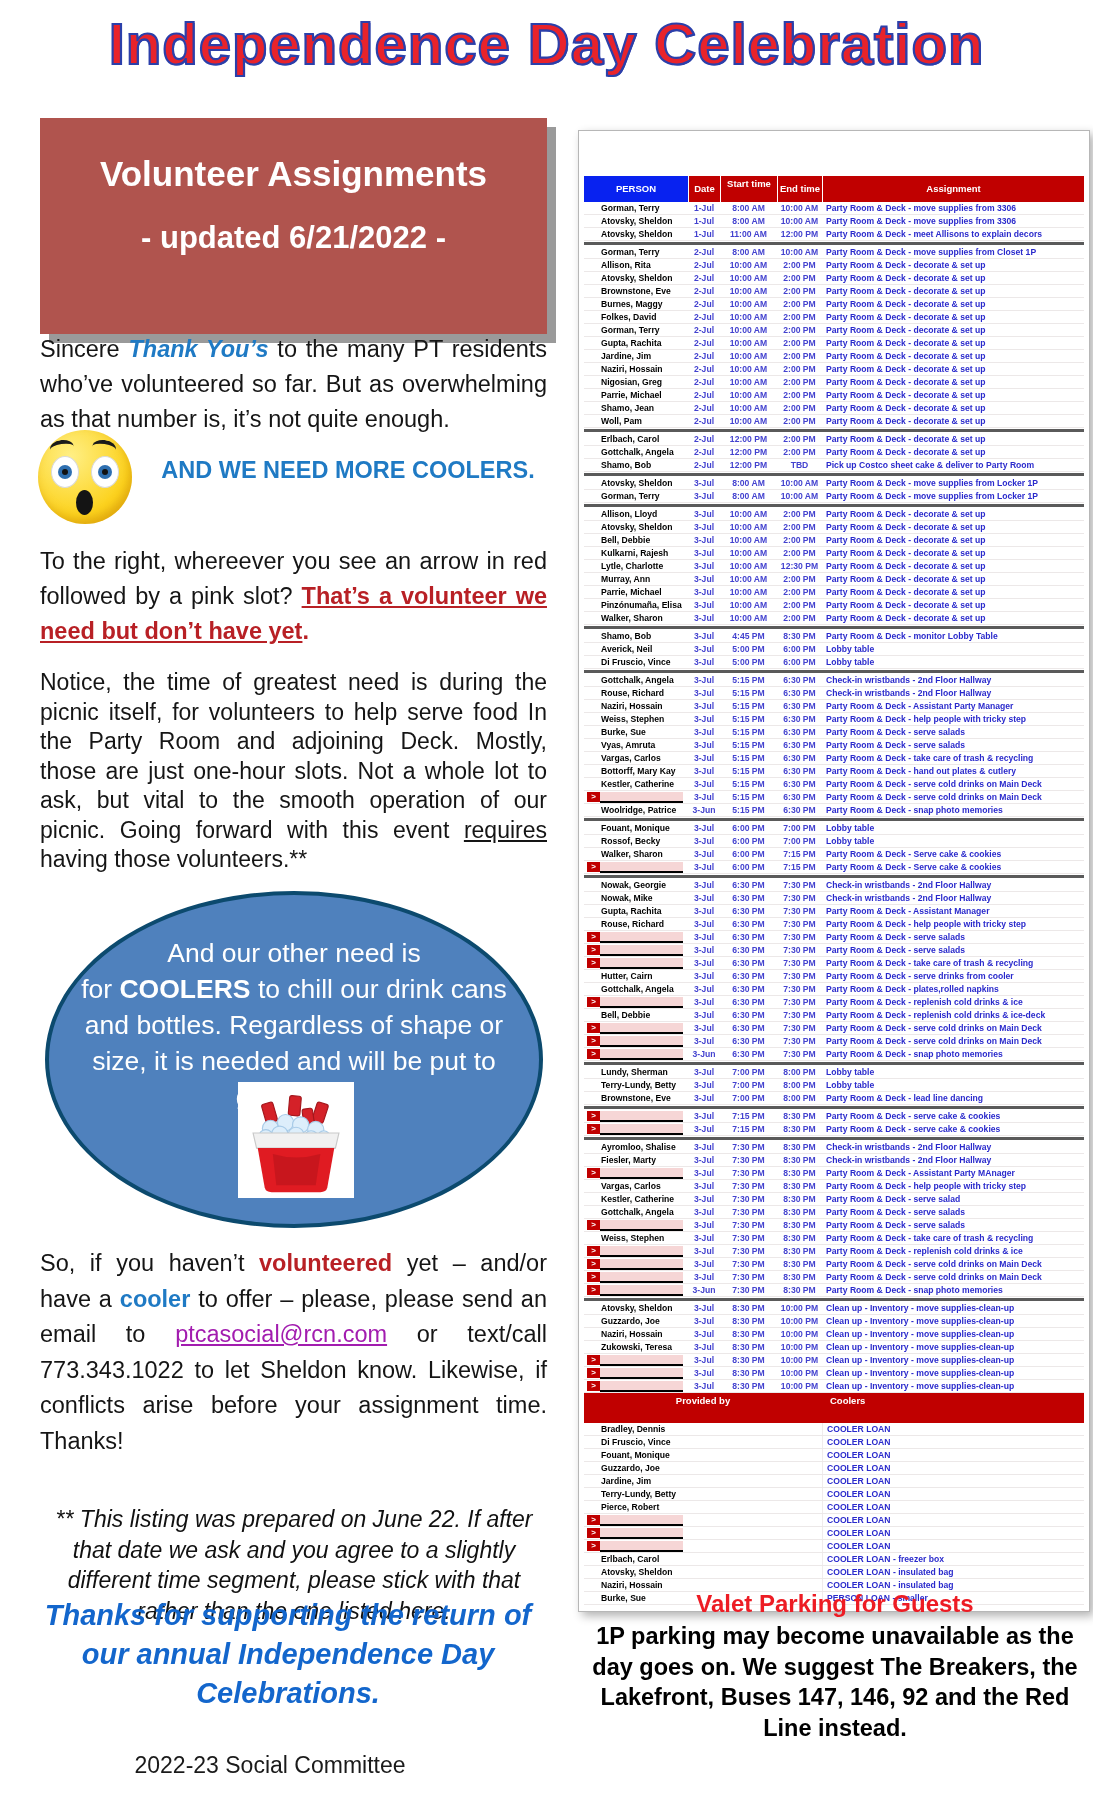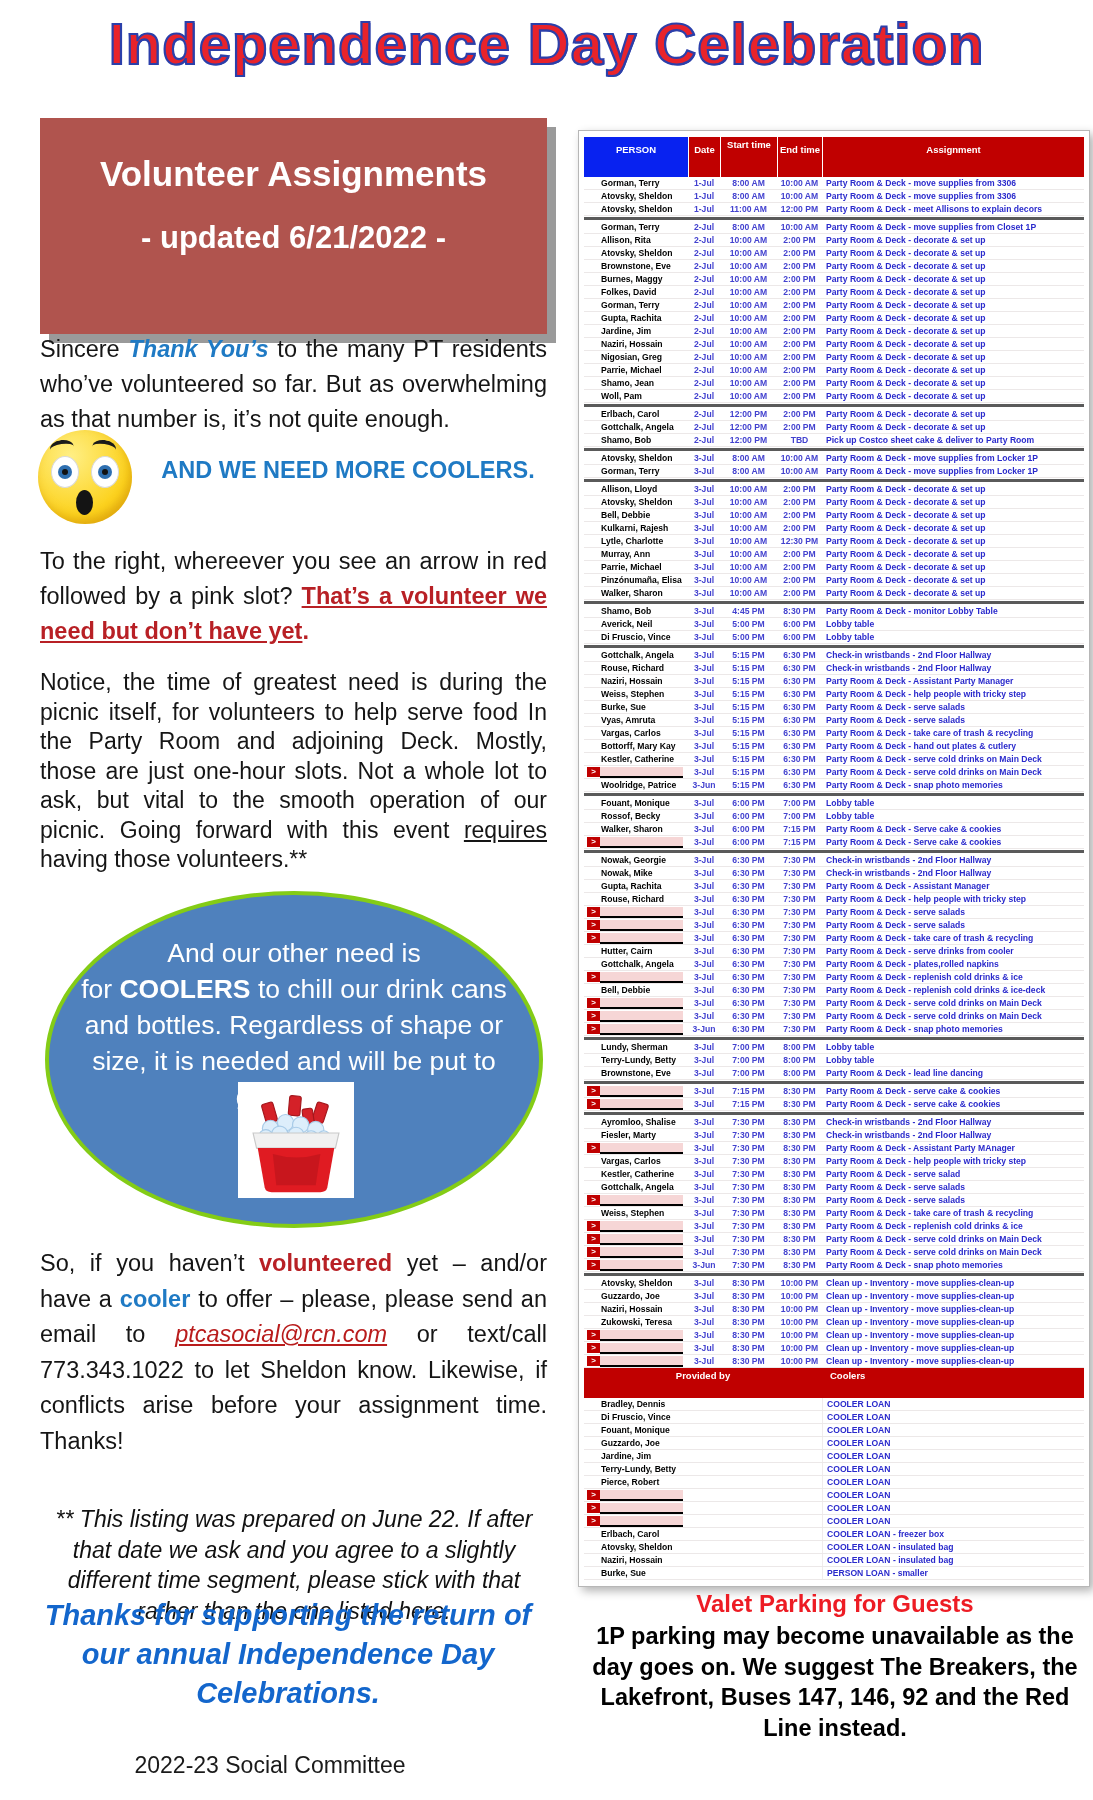--- a/index.html
+++ b/index.html
@@ -20,53 +20,53 @@
   .p{position:absolute;left:40px;width:507px;color:#151515;font-size:23.5px;line-height:35px;text-align:justify;}
   .p-intro{top:332px;}
   .em-blue{color:#1f7ac4;font-weight:bold;font-style:italic;}
   .p-arrow{top:544px;}
   .red-u{color:#b82025;text-decoration:underline;font-weight:bold;}
   .p-notice{top:668px;font-size:23px;line-height:29.5px;}
   .p-notice .u{text-decoration:underline;}
   .p-contact{top:1246px;line-height:35.5px;}
   .bold-red{color:#b82025;font-weight:bold;}
   .bold-blue{color:#1f7ac4;font-weight:bold;}
-  .email{color:#b91c1c;text-decoration:underline;cursor:pointer;font-style:italic;}
+  .email{color:#a21caf;text-decoration:underline;cursor:pointer;}
 
   .emoji{position:absolute;left:38px;top:430px;width:94px;height:94px;border-radius:50%;
     background:radial-gradient(circle at 35% 28%,#ffef85,#fcd21d 65%,#e9b10a);box-shadow:inset -3px -5px 8px rgba(190,120,0,.35);}
   .emoji .eye{position:absolute;width:26px;height:30px;background:#fff;border-radius:50%;top:26px;border:1px solid #d9d9d9;}
   .emoji .eye.le{left:13px;} .emoji .eye.re{left:53px;}
   .emoji .iris{position:absolute;width:14px;height:14px;border-radius:50%;background:#2e6fb0;left:6px;top:8px;}
   .emoji .pupil{position:absolute;width:6px;height:6px;border-radius:50%;background:#111;left:4px;top:4px;}
   .emoji .brow{position:absolute;width:24px;height:12px;border-top:4px solid #1a1a1a;border-radius:50%;top:10px;}
   .emoji .brow.lb{left:12px;transform:rotate(-8deg);} .emoji .brow.rb{left:54px;transform:rotate(8deg);}
   .emoji .mouth{position:absolute;width:17px;height:25px;background:#141414;border-radius:50%;left:38px;top:60px;}
 
   .need{position:absolute;left:148px;top:452px;width:400px;text-align:center;font-weight:bold;font-size:23.5px;line-height:37px;}
   .need .n1{color:#b82025;} .need .n2{color:#1f7ac4;}
 
   .ellipse{position:absolute;left:45px;top:891px;width:498px;height:337px;background:#4f81bd;
-    border:4px solid #84cc16;border-radius:50%;color:#fff;box-sizing:border-box;text-align:center;}
+    border:4px solid #0c4a6e;border-radius:50%;color:#fff;box-sizing:border-box;text-align:center;}
   .ellipse .etxt{margin:40px auto 0 auto;width:452px;font-size:26.5px;line-height:36px;}
   .ellipse .ebold{font-weight:bold;}
   .cooler-img{position:absolute;left:238px;top:1082px;width:116px;height:116px;background:#fff;}
 
   .footnote{position:absolute;left:55px;top:1504px;width:478px;text-align:center;font-style:italic;font-size:23px;line-height:30.5px;color:#111;}
   .thanks{position:absolute;left:42px;top:1596px;width:492px;text-align:center;color:#1366cc;font-weight:bold;font-style:italic;font-size:29px;line-height:39px;}
   .committee{position:absolute;left:60px;top:1752px;width:420px;text-align:center;font-size:23px;color:#1a1a1a;}
 
   .valet{position:absolute;left:580px;top:1590px;width:510px;text-align:center;}
   .valet .vt{color:#ed1c24;font-weight:bold;font-size:24px;margin-bottom:3px;}
   .valet .vb{color:#000;font-weight:bold;font-size:23.5px;line-height:30.5px;}
 
   
   .table-wrap{position:absolute;left:578px;top:130px;width:512px;background:#fff;
     border:1px solid #b7b7b7;box-shadow:4px 4px 9px rgba(0,0,0,.3);padding:6px 5px;box-sizing:border-box;}
-  .thead{display:flex;font-weight:bold;color:#fff;text-align:center;font-size:9.5px;height:40px;}
+  .thead{display:flex;font-weight:bold;color:#fff;text-align:center;font-size:9.5px;height:26px;margin-top:39px;}
   .thead>div{border-left:1px solid #fff;box-sizing:border-box;background:#c00000;}
   .h-person{width:104px;background:#0822f0 !important;line-height:26px;border-left:none !important;}
   .h-date{width:32px;line-height:26px;}
   .h-start{width:57px;line-height:11px;padding-top:2px;}
   .h-end{width:45px;line-height:26px;}
   .h-a{flex:1;line-height:26px;}
 
   .trow{display:flex;height:12px;line-height:12px;font-size:8.6px;font-weight:bold;border-bottom:1px solid #ecе8e8;border-bottom:1px solid #ece8e8;}
   .c-person{width:104px;box-sizing:border-box;padding-left:17px;color:#000;white-space:nowrap;overflow:hidden;display:flex;align-items:center;}
   .c-d{width:32px;text-align:center;color:#4342cf;}

